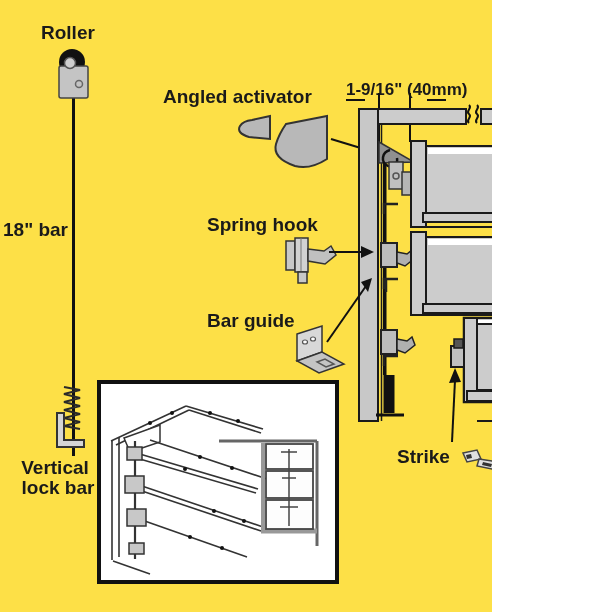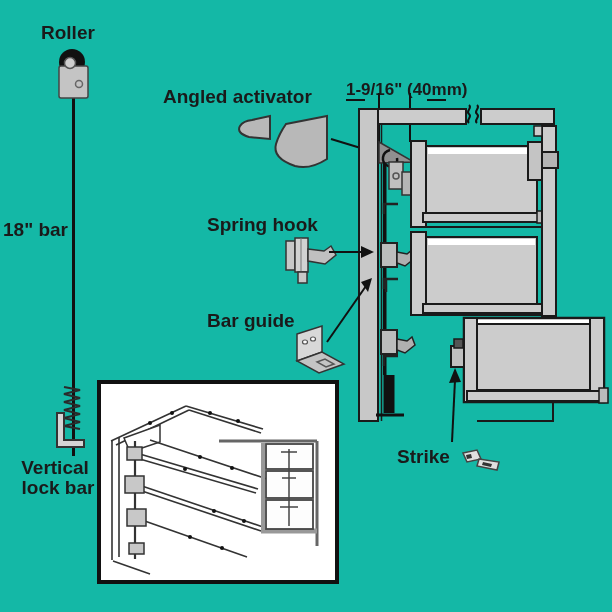--- a/index.html
+++ b/index.html
@@ -1,16 +1,16 @@
 <!DOCTYPE html>
 <html><head>
 <meta charset="utf-8">
 <style>
   html,body{margin:0;padding:0;background:#ffffff;}
-  #stage{position:relative;width:612px;height:612px;background:#14b8a6;overflow:hidden;
+  #stage{position:relative;width:492px;height:612px;background:#fde047;overflow:hidden;
          font-family:"Liberation Sans",sans-serif;}
   svg{display:block;}
   text{font-family:"Liberation Sans",sans-serif;font-weight:bold;fill:#1a1a1a;}
   .lbl{font-size:19px;}
   .dim{font-size:17px;}
 </style>
 </head>
 <body>
 
 <div id="stage">

